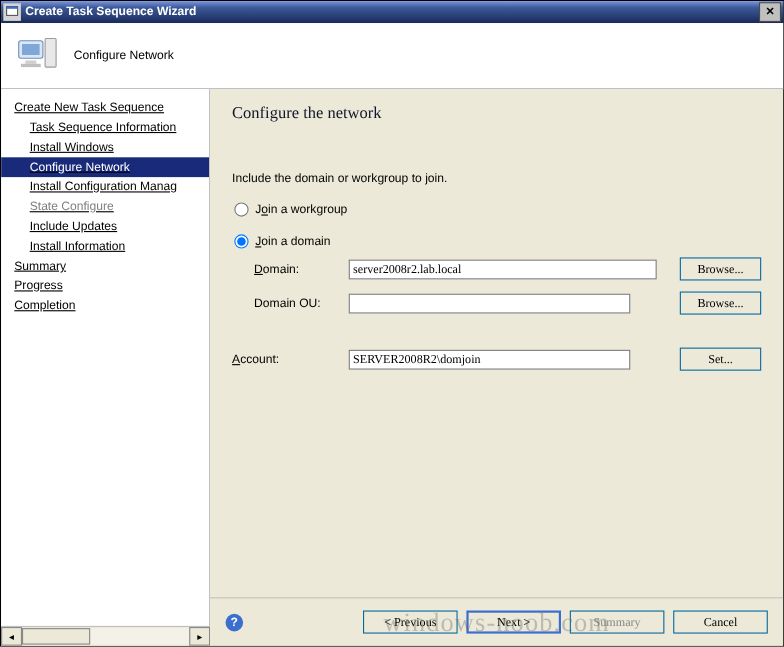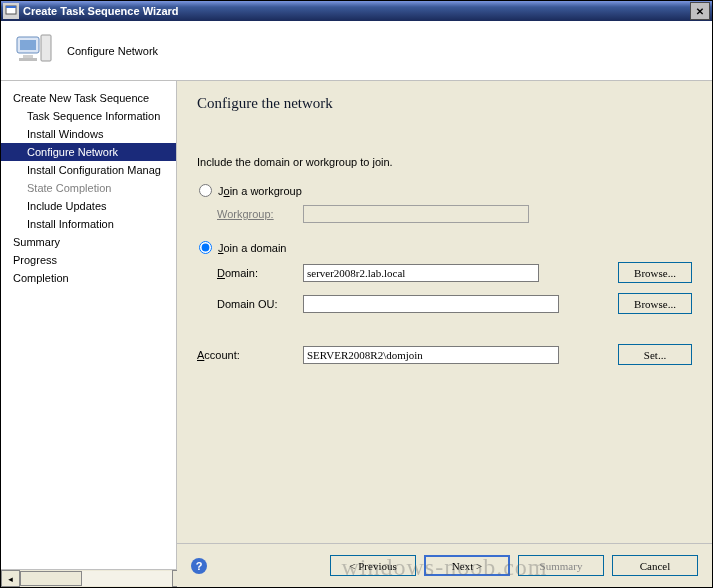--- a/index.html
+++ b/index.html
@@ -5,21 +5,21 @@
   html,body{margin:0;padding:0;font-family:Tahoma,"Segoe UI",sans-serif;font-size:11px;color:#000;background:#fff;}
   .window{width:713px;height:588px;border:1px solid #000;box-sizing:border-box;background:#ece9d8;position:relative;display:flex;flex-direction:column;}
   .titlebar{height:20px;background:linear-gradient(#7a96df,#3b5998 30%,#1a2a5a);color:#fff;display:flex;align-items:center;padding:0 2px;font-weight:bold;}
   .titlebar .icon{width:16px;height:16px;background:#d4d4d4;margin-right:4px;display:flex;align-items:center;justify-content:center;color:#333;font-size:10px;}
   .titlebar .title{flex:1;}
   .titlebar .close{width:18px;height:16px;background:#c0c0c0;border:1px solid #4a4a4a;color:#000;display:flex;align-items:center;justify-content:center;font-family:Arial;font-size:10px;font-weight:bold;}
   .header{height:60px;background:#fff;display:flex;align-items:center;padding:4px 10px;border-bottom:1px solid #c0c0c0;box-sizing:border-box;}
   .header svg{flex:0 0 auto;}
   .header .hlabel{margin-left:12px;font-size:11px;}
   .mainrow{flex:1;display:flex;overflow:hidden;}
-  .sidebar{width:176px;background:#fff;padding:8px 0 0 0;border-right:1px solid #c0c0c0;box-sizing:border-box;}
+  .sidebar{width:190px;background:#fff;padding:8px 0 0 0;border-right:1px solid #c0c0c0;box-sizing:border-box;text-decoration:underline;}
   .sidebar .item{padding:3px 6px 3px 12px;white-space:nowrap;overflow:hidden;}
   .sidebar .sub{padding-left:26px;}
   .sidebar .sel{background:#1a2a7a;color:#fff;}
   .sidebar .dim{color:#808080;}
   .content{flex:1;background:#ece9d8;padding:14px 20px 0 20px;box-sizing:border-box;position:relative;}
   .ptitle{color:#0f172a;font-size:15px;font-family:Verdana,Tahoma;margin-bottom:44px;}
   .instr{margin-bottom:16px;}
   .radio-row{display:flex;align-items:center;margin-bottom:8px;}
   .radio-row input{margin:0 6px 0 2px;}
   .fieldrow{display:flex;align-items:center;margin:4px 0 10px 20px;}
@@ -69,21 +69,21 @@
 
   <div class="mainrow">
 
     <div class="sidebar">
       <div id="sidebar-items">
           <div class="item">Create New Task Sequence</div>
           <div class="item sub">Task Sequence Information</div>
           <div class="item sub">Install Windows</div>
           <div class="item sub sel">Configure Network</div>
           <div class="item sub">Install Configuration Manag</div>
-          <div class="item sub dim">State Completion</div>
+          <div class="item sub dim">State Configure</div>
           <div class="item sub">Include Updates</div>
           <div class="item sub">Install Information</div>
           <div class="item">Summary</div>
           <div class="item">Progress</div>
           <div class="item">Completion</div>
         </div>
       <div class="hscroll" style="position:absolute;bottom:0;left:0;width:190px;">
         <div class="sbtn">◂</div>
         <div class="track">
             <div class="thumb"></div>
@@ -94,34 +94,30 @@
 
     <div class="content">
       <div class="ptitle">Configure the network</div>
 
       <div class="instr">Include the domain or workgroup to join.</div>
 
       <div class="radio-row">
         <input type="radio" name="jt" style="">
         <span>J<u class="ak">o</u>in a workgroup</span>
       </div>
-      <div class="fieldrow">
-        <span class="lbl dim"><u class="ak">W</u>orkgroup:</span>
-        <input type="text" disabled="" style="width: 226px;" value="">
-      </div>
 
       <div style="height:8px"></div>
 
       <div class="radio-row">
         <input type="radio" name="jt" checked="" style="">
         <span><u class="ak">J</u>oin a domain</span>
       </div>
       <div class="fieldrow">
         <span class="lbl"><u class="ak">D</u>omain:</span>
-        <input type="text" style="width: 236px;" value="server2008r2.lab.local">
+        <input type="text" style="width: 280px;" value="server2008r2.lab.local">
         <span style="flex:1"></span>
         <button class="btn">Browse...</button>
       </div>
       <div class="fieldrow">
         <span class="lbl">Domain OU:</span>
         <input type="text" style="width: 256px;" value="">
         <span style="flex:1"></span>
         <button class="btn">Browse...</button>
       </div>
 

